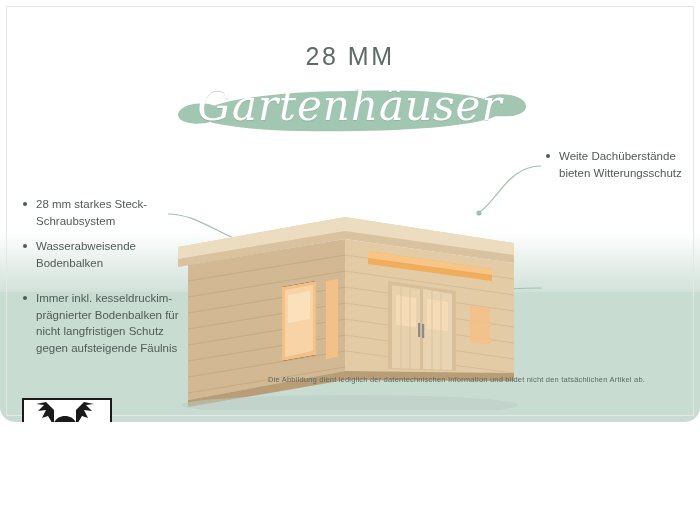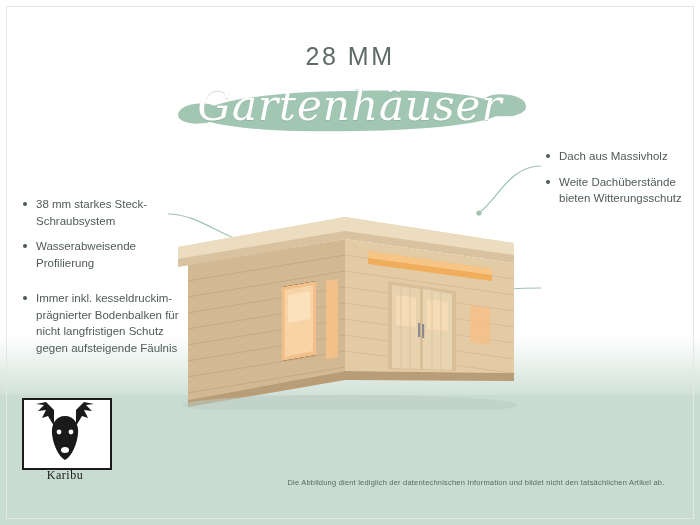--- a/index.html
+++ b/index.html
@@ -9,23 +9,24 @@
   body {
     width: 700px;
     height: 525px;
     overflow: hidden;
     font-family: "Liberation Sans", sans-serif;
     background: #ffffff;
   }
   #page {
     position: relative;
     width: 700px;
-    height: 525px;
+    height: 422px;
     background: #ffffff;
     overflow: hidden;
+    border-radius: 15px;
   }
   
   .ground {
     position: absolute;
     left: 0;
     right: 0;
     bottom: 0;
     height: 130px;
     background: #c9dcd2;
   }
@@ -192,24 +193,24 @@
     text-align: center;
     font-family: Liberation Serif, serif;
     font-size: 12px;
     color: #1a1a1a;
     letter-spacing: 0.5px;
   }
 
   
   .disclaimer {
     position: absolute;
-    left: 276px;
+    left: 268px;
     bottom: 38px;
     width: 400px;
-    text-align: center;
+    text-align: left;
     font-size: 7.5px;
     color: #5a6a62;
     letter-spacing: 0.2px;
   }
 </style>
 </head>
 <body>
 
 <div id="page">
 
@@ -301,34 +302,33 @@
       <polygon points="300,110 320,113 320,150 300,147" fill="#f3c08a" opacity="0.9"></polygon>
 
       <polygon points="18,205 175,176 344,178 344,186 175,185 18,212" fill="#b99d76"></polygon>
 
       <ellipse cx="180" cy="210" rx="168" ry="10" fill="#b9ccc2" opacity="0.55"></ellipse>
     </svg>
   </div>
 
   <div class="callout c-left-1">
     <ul>
-      <li>38 mm starkes Steck-Schraubsystem</li>
-      <li>Wasserabweisende Profilierung</li>
+      <li>28 mm starkes Steck-Schraubsystem</li>
+      <li>Wasserabweisende Bodenbalken</li>
     </ul>
   </div>
 
   <div class="callout c-left-2">
     <ul>
       <li>Immer inkl. kesseldruckim-prägnierter Bodenbalken für nicht langfristigen Schutz gegen aufsteigende Fäulnis</li>
     </ul>
   </div>
 
   <div class="callout c-right-1">
     <ul>
-      <li>Dach aus Massivholz</li>
       <li>Weite Dachüberstände bieten Witterungsschutz</li>
     </ul>
   </div>
 
   <div class="callout c-right-2">
     <ul>
     </ul>
   </div>
 
   <div class="logo">

